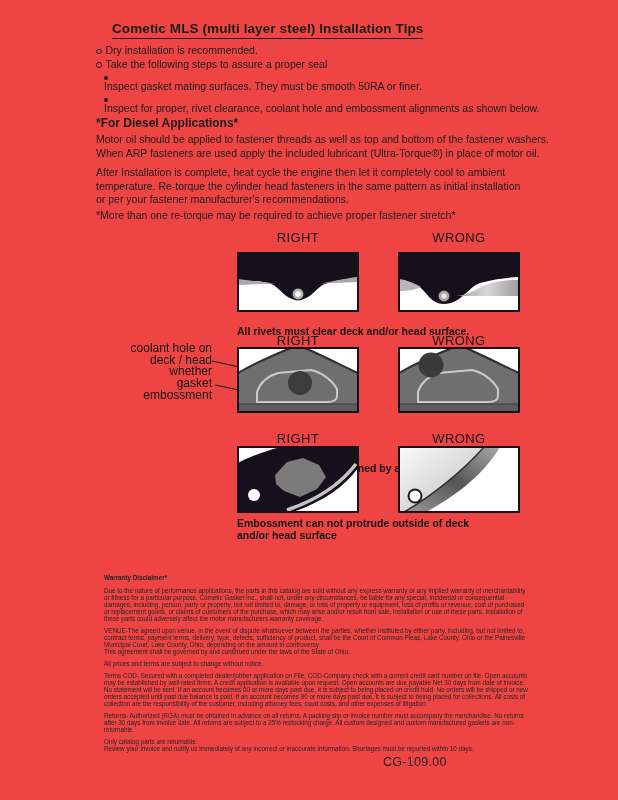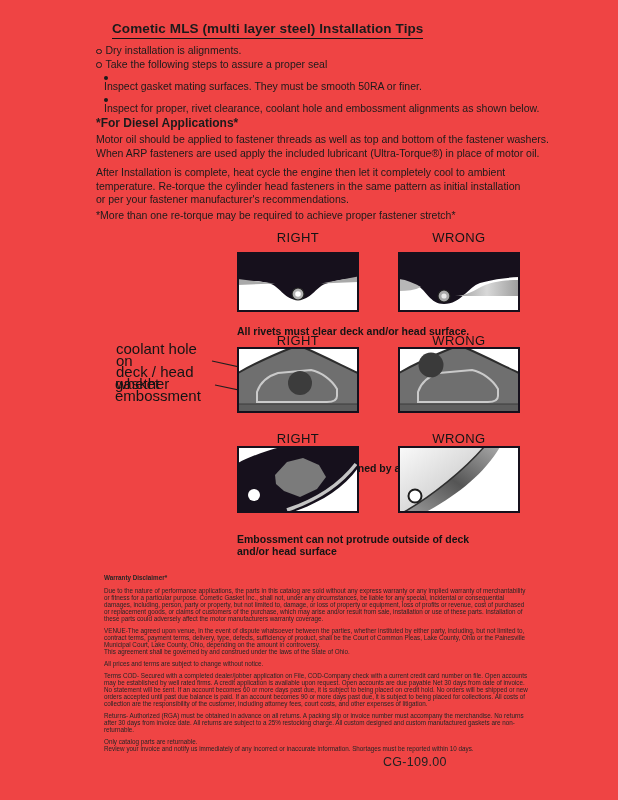--- a/index.html
+++ b/index.html
@@ -13,39 +13,39 @@
   .li.sub{margin-left:8px;flex-direction:column;}
   .ob{width:3.5px;height:3.5px;border:1px solid #1b1b1b;border-radius:50%;
       margin:4.5px 4px 0 0;flex:none;}
   .fb{width:4px;height:4px;background:#1b1b1b;border-radius:50%;
       margin:4.5px 4px 0 0;flex:none;}
   .h2{left:96px;top:116px;font-size:12px;font-weight:700;}
   .para{left:96px;font-size:10.5px;line-height:13.6px;white-space:nowrap;}
   .dlabel{font-size:13px;letter-spacing:.4px;width:122px;text-align:center;color:#141414;}
   .dbox{width:122px;}
   .cap{font-size:10.5px;font-weight:700;line-height:12px;color:#141414;}
-  .callout{font-size:15px;line-height:11.5px;color:#141414;}
+  .callout{font-size:12px;line-height:11.5px;text-align:right;color:#141414;}
   .disc{left:104px;top:574px;width:426px;font-size:6.3px;line-height:7px;color:#262626;}
   .disc .dh{font-weight:700;margin-bottom:6px;}
   .disc p{margin:0 0 5px 0;}
   .disc p.tight{margin:0;}
   .footer{left:383px;top:755px;font-size:12.5px;letter-spacing:.3px;color:#222;}
   svg{display:block;}
 </style>
 </head>
 <body>
 
 <div class="page">
 
   <div class="abs title">Cometic MLS (multi layer steel) Installation Tips</div>
 
   <div class="abs tips">
     <div class="li">
       <span class="ob"></span>
-      <span>Dry installation is alignments.</span>
+      <span>Dry installation is recommended.</span>
     </div>
     <div class="li">
       <span class="ob"></span>
       <span>Take the following steps to assure a proper seal</span>
     </div>
     <div class="li sub">
       <span class="fb"></span>
       <span>Inspect gasket mating surfaces.  They must be smooth 50RA or finer.</span>
     </div>
     <div class="li sub">
@@ -166,21 +166,21 @@
       </linearGradient>
     </defs>
     <rect x="1" y="1" width="120" height="65" fill="#ffffff"></rect>
     <path d="M1,1 H86 C66,24 34,50 6,66 H1 Z" fill="url(#g3a)"></path>
     <path d="M86,1 C66,24 34,50 6,66 H28 C58,50 86,28 102,1 Z" fill="url(#g3b)"></path>
     <path d="M86,1 C66,24 34,50 6,66" fill="none" stroke="#2f2f2f" stroke-width="1.5"></path>
     <circle cx="17" cy="50" r="6.5" fill="#ffffff" stroke="#1d1d1d" stroke-width="2"></circle>
     <rect x="1" y="1" width="120" height="65" fill="none" stroke="#16101c" stroke-width="2"></rect>
   </svg>
 
-  <div class="abs cap" style="left:237px;top:517px;margin-top:16px;">
+  <div class="abs cap" style="left:237px;top:517px;">
     <div>Embossment can not protrude outside of deck</div>
     <div>and/or head surface</div>
   </div>
 
   <div class="abs disc">
     <div class="dh">Warranty Disclaimer*</div>
     <p>Due to the nature of performance applications, the parts in this catalog are sold without any express warranty or any implied warranty of merchantability or fitness for a particular purpose.  Cometic Gasket Inc., shall not, under any circumstances, be liable for any special, incidental or consequential damages, including, person, party or property, but not limited to, damage, or loss of property or equipment, loss of profits or revenue, cost of purchased or replacement goods, or claims of customers of the purchase, which may arise and/or result from sale, installation or use of these parts.  Installation of these parts could adversely affect the motor manufacturers warranty coverage.</p>
     <p class="tight">VENUE-The agreed upon venue, in the event of dispute whatsoever between the parties, whether instituted by either party, including, but not limited to, contract terms, payment terms, delivery, type, defects, sufficiency of product, shall be the Court of Common Pleas, Lake County, Ohio or the Painesville Municipal Court, Lake County, Ohio, depending on the amount in controversy.</p>
     <p>This agreement shall be governed by and construed under the laws of the State of Ohio.</p>
     <p>All prices and terms are subject to change without notice.</p>

